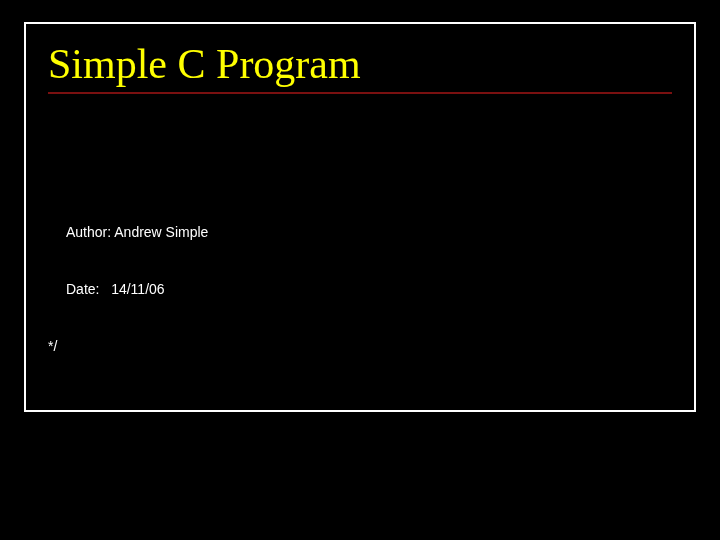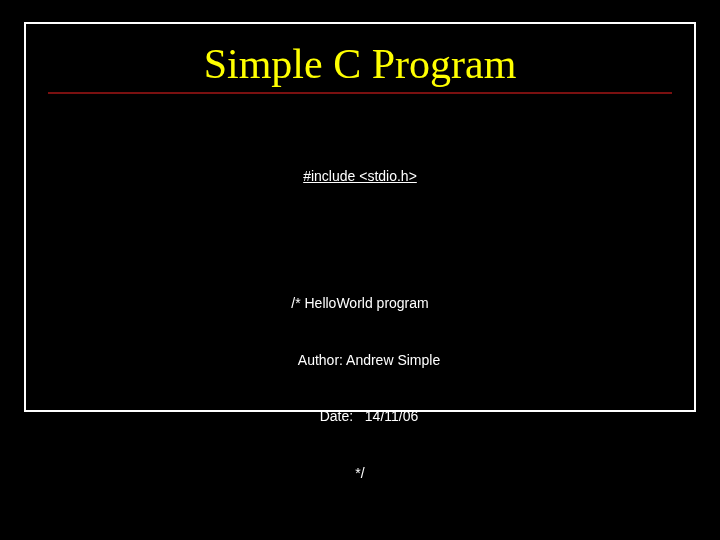--- a/index.html
+++ b/index.html
@@ -2,21 +2,20 @@
 <html><head>
 <meta charset="utf-8">
 <style>
   * { margin: 0; padding: 0; box-sizing: border-box; }
   html, body { width: 720px; height: 540px; background: #000; overflow: hidden; }
   .slide {
     width: 720px;
     height: 432px;
     background: #000;
     position: relative;
-    text-align: center;
   }
   .inner-frame {
     position: absolute;
     top: 22px;
     left: 24px;
     right: 24px;
     bottom: 20px;
     border: 2px solid #fff;
     padding: 18px 22px 22px 22px;
   }
@@ -48,24 +47,22 @@
 <body>
 
 <div class="slide">
   <div class="inner-frame">
 
     <h1 class="title">Simple C Program</h1>
     <hr class="title-rule">
 
     <div class="code">
 
-      <div class="block"><span class="u">#include &lt;stdio.h&gt;</span></div>
 
       <div class="block">
-        <div>/* HelloWorld program</div>
         <div class="indent1">Author: Andrew Simple</div>
         <div class="indent1">Date:   14/11/06</div>
         <div>*/</div>
       </div>
 
       
 
     </div>
 
   </div>

